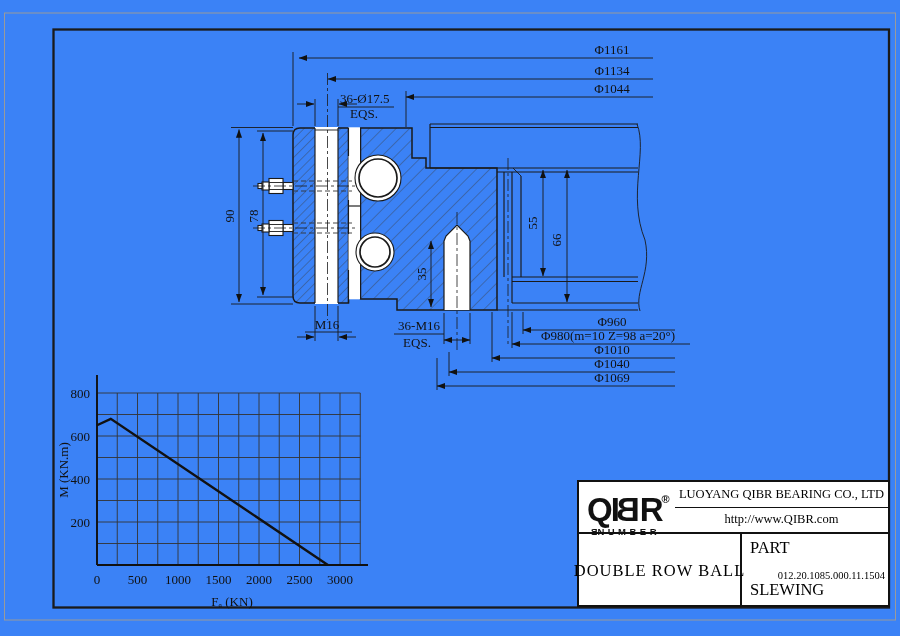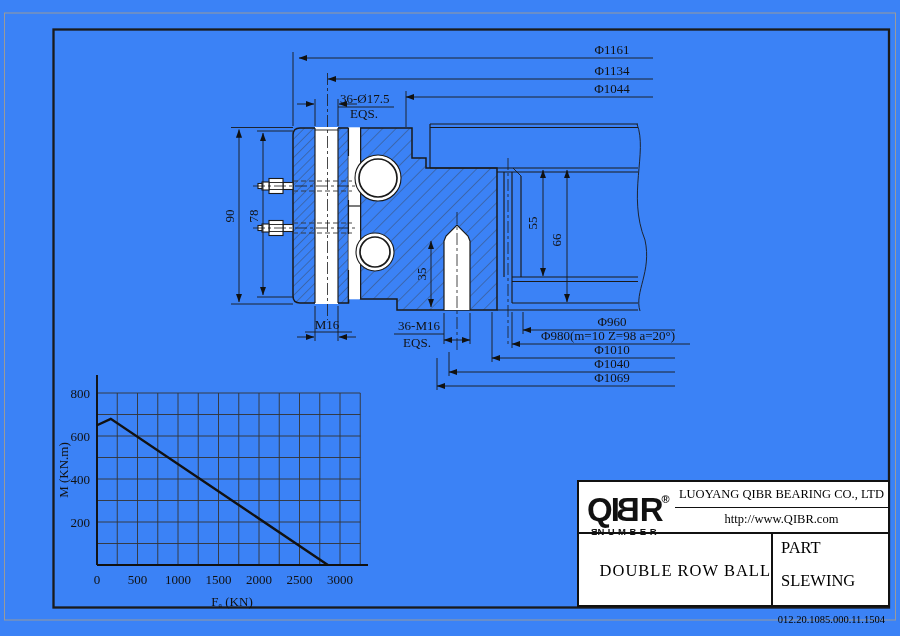--- a/index.html
+++ b/index.html
@@ -29,25 +29,25 @@
   .logo-reg{font-size:11px;vertical-align:18px;letter-spacing:0;}
   .logo-sub{font-family:"Liberation Sans",sans-serif;font-weight:700;font-size:9.5px;
             letter-spacing:3.5px;color:#111;margin-top:1px;}
   .mirror{display:inline-block;transform:scaleX(-1);}
   .tb-co{flex:1;display:flex;flex-direction:column;}
   .tb-co1{flex:1;font-size:12.5px;display:flex;align-items:center;justify-content:center;
           border-bottom:1px solid #111;white-space:nowrap;}
   .tb-co2{flex:1;font-size:12.5px;display:flex;align-items:center;justify-content:center;}
   .tb-row2{display:flex;height:73px;}
   .tb-product{width:161px;border-right:2px solid #111;display:flex;flex-direction:column;
-              align-items:flex-end;justify-content:center;font-size:16.5px;letter-spacing:1px;
-              line-height:29px;white-space:nowrap;margin-left:31px;}
-  .tb-part{flex:1;position:relative;padding:4px 0 16px 8px;display:flex;flex-direction:column;
+              align-items:center;justify-content:center;font-size:16.5px;letter-spacing:1px;
+              line-height:29px;white-space:nowrap;}
+  .tb-part{flex:1;position:relative;padding:4px 0 7px 8px;display:flex;flex-direction:column;
            justify-content:space-between;font-size:16.5px;}
-  .tb-part-number{position:absolute;right:3px;top:36px;font-size:10.5px;white-space:nowrap;margin-top:44px;}
+  .tb-part-number{position:absolute;right:3px;top:36px;font-size:10.5px;white-space:nowrap;}
 </style>
 </head>
 <body>
 
 <div id="sheet">
 
 <svg width="900" height="636" viewBox="0 0 900 636">
   <defs>
     <pattern id="h1" width="6.5" height="6.5" patternUnits="userSpaceOnUse" patternTransform="rotate(45)">
       <line x1="0" y1="0" x2="0" y2="6.5" stroke="#3c3c3c" stroke-width="0.75"></line>

